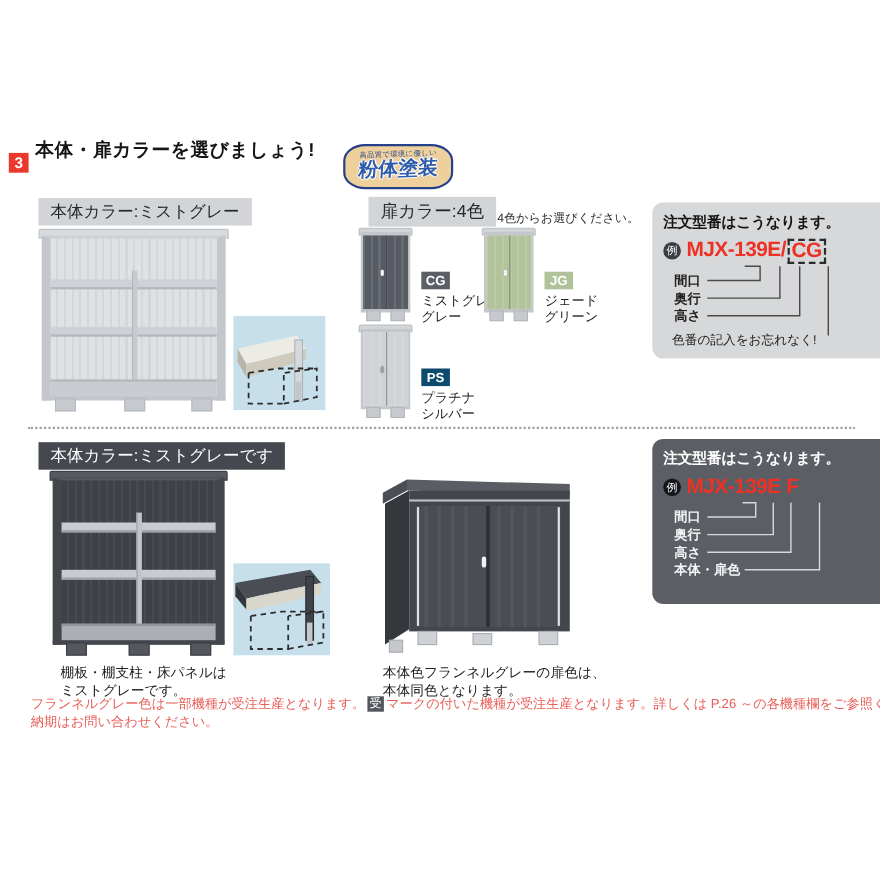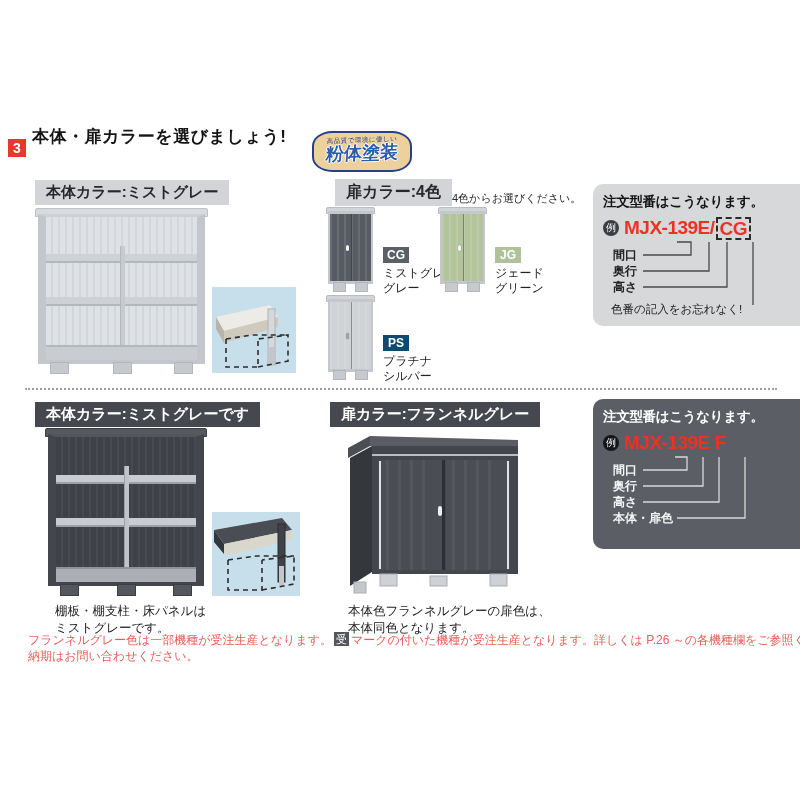--- a/index.html
+++ b/index.html
@@ -10,21 +10,21 @@
   .step-badge{position:absolute;left:8px;top:139px;width:18px;height:18px;background:#e8392c;
               color:#fff;font-weight:bold;font-size:14px;display:flex;align-items:center;justify-content:center;}
   .page-title{position:absolute;left:32px;top:125px;font-size:17px;font-weight:bold;color:#151515;letter-spacing:.5px;}
   .stamp{position:absolute;left:312px;top:131px;width:100px;height:41px;background:#edd09c;
          border:2px solid #27408b;border-radius:20px/15px;text-align:center;box-sizing:border-box;}
   .stamp .arc{display:block;font-size:6.5px;color:#27408b;margin-top:3px;letter-spacing:.5px;transform:rotate(-2deg);}
   .stamp .main{display:block;font-size:18px;font-weight:900;color:#2d5cab;line-height:17px;transform:skewX(-6deg) rotate(-2deg);
          text-shadow:-1px 0 #fff,1px 0 #fff,0 -1px #fff,0 1px #fff;}
 
   
-  .sec-header{position:absolute;display:inline-block;padding:3px 11px 3px 11px;font-size:15px;font-weight:bold;white-space:nowrap;}
+  .sec-header{position:absolute;display:inline-block;padding:3px 11px 3px 11px;font-size:15px;font-weight:normal;white-space:nowrap;}
   .sec-header.light{background:#d2d4d7;color:#26282c;}
   .sec-header.dark{background:#45484e;color:#ffffff;}
 
   .small-note{position:absolute;font-size:11px;color:#2a2a2a;}
 
   
   .shed{position:absolute;}
   .shed .roof{position:absolute;top:0;left:-3px;right:-3px;height:7px;border-radius:2px 2px 0 0;}
   .shed .sbody{position:absolute;top:6px;left:0;right:0;bottom:10px;box-sizing:border-box;}
   .shed .interior{position:absolute;inset:0;}
@@ -246,21 +246,20 @@
         <polyline points="16,48 44,44 82,44"></polyline>
       </g>
     </svg>
   </div>
 
   <div class="caption" style="left:55px;top:603px;">
     <div>棚板・棚支柱・床パネルは</div>
     <div>ミストグレーです。</div>
   </div>
 
-  <div class="sec-header dark" style="left:330px;top:402px;">扉カラー:フランネルグレー</div>
 
   <div class="inset" style="left:342px;top:424px;">
     <svg width="182" height="174" viewBox="0 0 182 174">
       <polygon points="28,12 176,16 176,26 28,22" fill="#5a5d63"></polygon>
       <polygon points="6,24 28,12 28,22 6,34" fill="#4b4e54"></polygon>
       <polygon points="8,34 30,22 30,148 8,162" fill="#34373c"></polygon>
       <rect x="30" y="22" width="146" height="128" fill="#43464c"></rect>
       <rect x="30" y="30" width="146" height="2" fill="#babdc1"></rect>
       <rect x="36" y="36" width="64" height="110" fill="#4a4d53"></rect>
       <rect x="37" y="37" width="2" height="108" fill="#dfe2e5"></rect>

